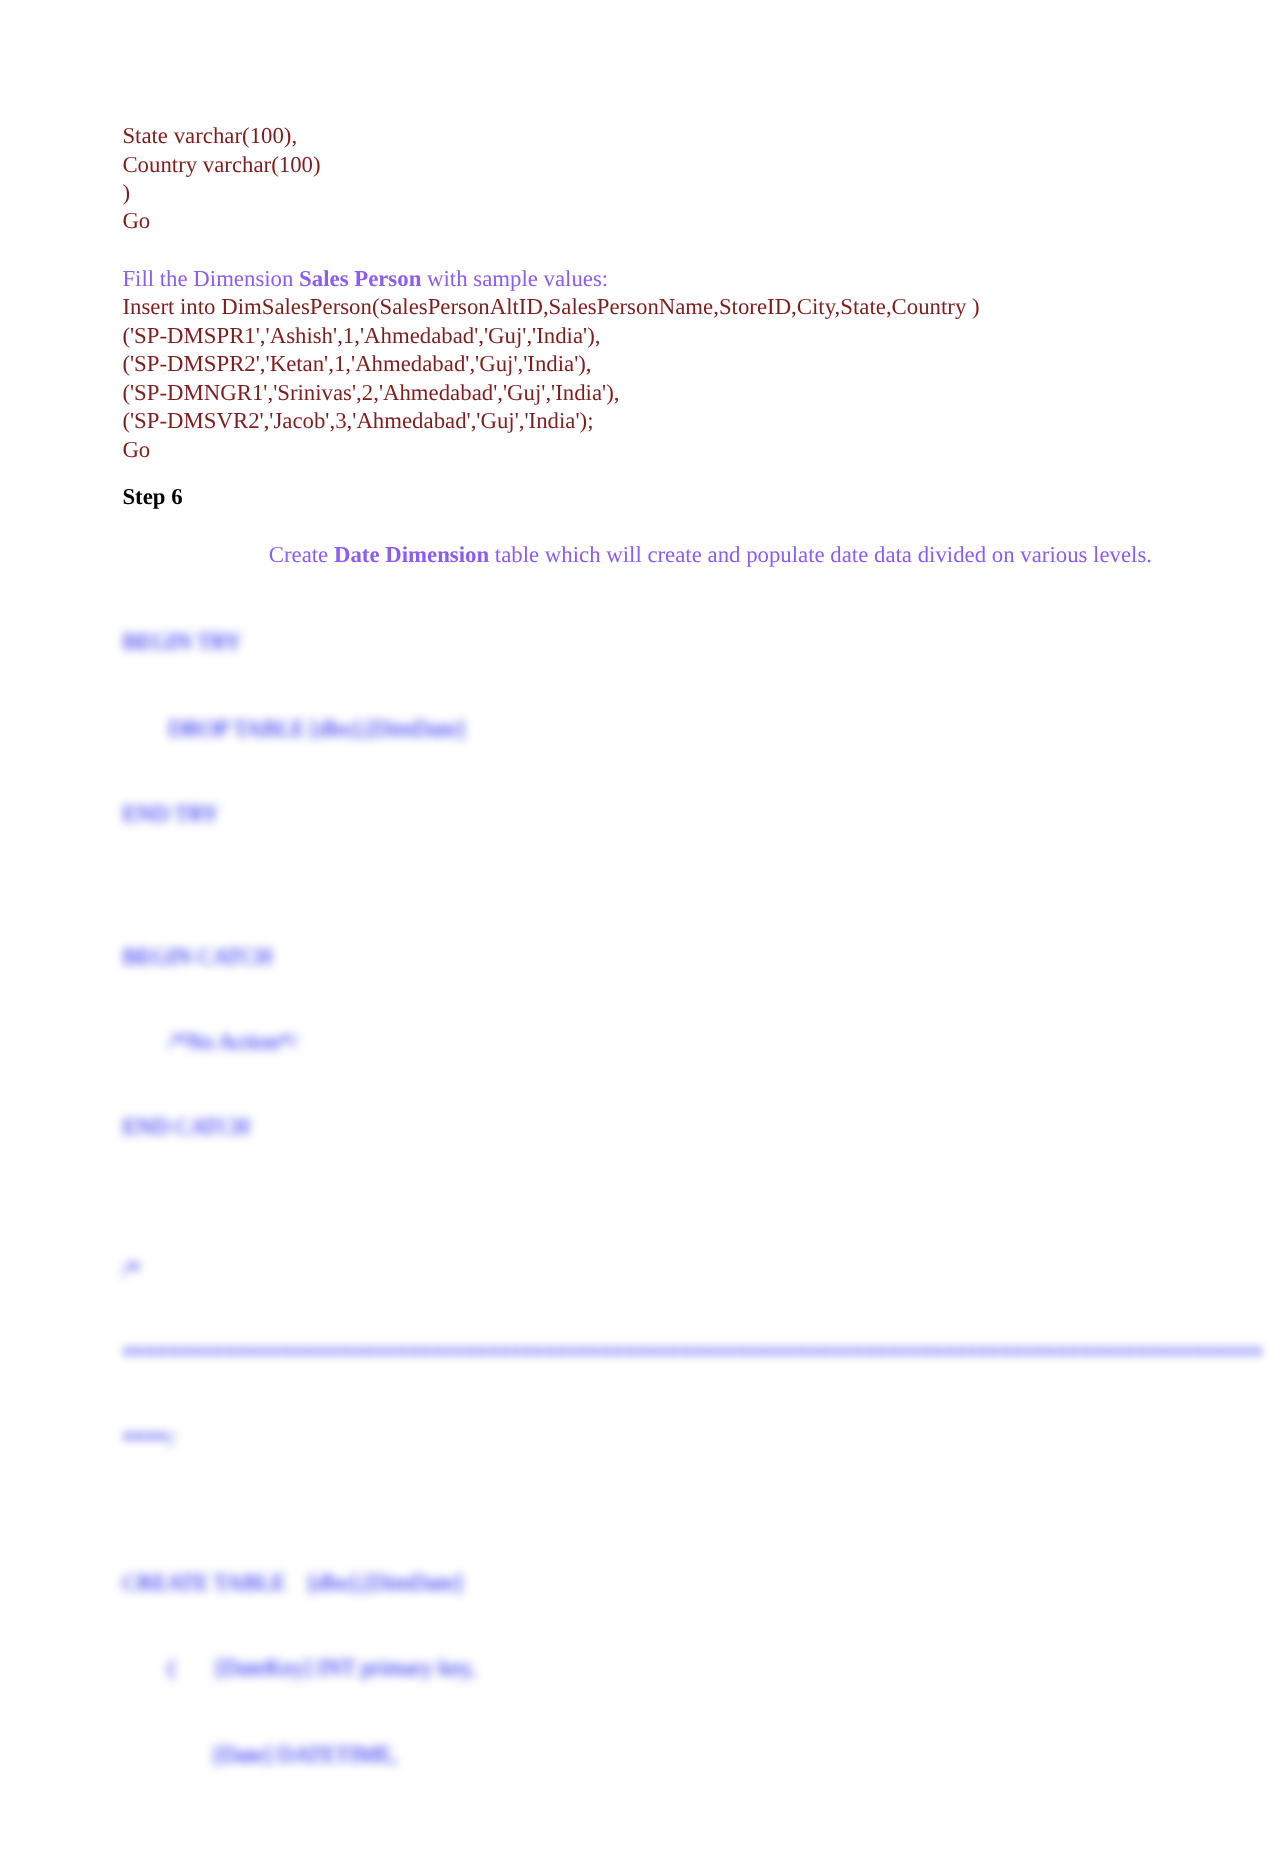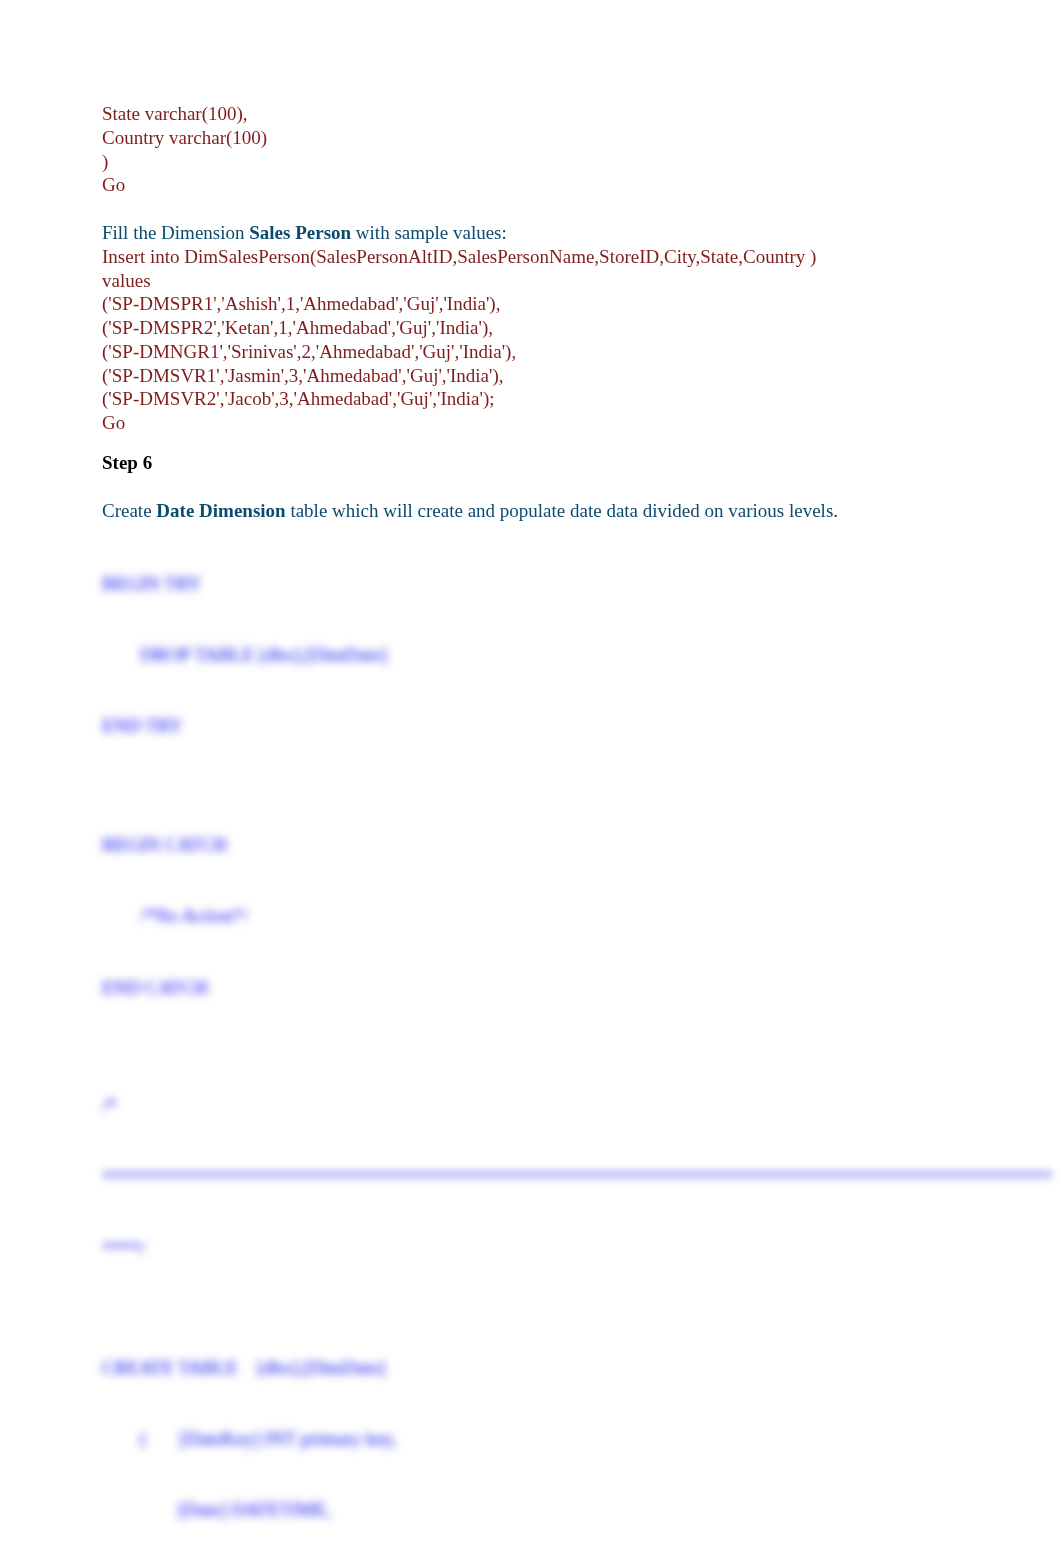--- a/index.html
+++ b/index.html
@@ -12,21 +12,21 @@
     padding: 102px 102px 80px 102px;
     width: 1062px;
     box-sizing: border-box;
   }
   .code-blue {
     color: #7f1d1d;
     white-space: pre-wrap;
     font-family: Liberation Serif, serif;
   }
   .plain {
-    color: #0c4a6e;
+    color: #8b5cf6;
   }
   .bold {
     font-weight: bold;
   }
   .blurred-block {
     filter: blur(4px);
     user-select: none;
     color: #0000EE;
     white-space: pre-wrap;
     margin-top: 2px;
@@ -34,45 +34,44 @@
   .section-gap {
     height: 24px;
   }
   .step-heading {
     font-weight: bold;
     margin-top: 16px;
     margin-bottom: 24px;
   }
   .step-desc {
     margin-top: 4px;
+    text-align: right;
   }
 </style>
 </head>
 <body>
 
 <div>
   <div class="code-blue">State varchar(100),</div>
   <div class="code-blue">Country varchar(100)</div>
   <div class="code-blue">)</div>
   <div class="code-blue">Go</div>
 </div>
 
 <div class="section-gap"></div>
 
 <div class="plain">
   <span>Fill the Dimension </span><span class="bold">Sales Person</span><span> with sample values:</span>
 </div>
 
 <div>
   <div class="code-blue">Insert into DimSalesPerson(SalesPersonAltID,SalesPersonName,StoreID,City,State,Country )</div>
-  <div class="code-blue">values</div>
   <div class="code-blue">('SP-DMSPR1','Ashish',1,'Ahmedabad','Guj','India'),</div>
   <div class="code-blue">('SP-DMSPR2','Ketan',1,'Ahmedabad','Guj','India'),</div>
   <div class="code-blue">('SP-DMNGR1','Srinivas',2,'Ahmedabad','Guj','India'),</div>
-  <div class="code-blue">('SP-DMSVR1','Jasmin',3,'Ahmedabad','Guj','India'),</div>
   <div class="code-blue">('SP-DMSVR2','Jacob',3,'Ahmedabad','Guj','India');</div>
   <div class="code-blue">Go</div>
 </div>
 
 <div class="step-heading">Step 6</div>
 
 <div class="plain step-desc">
   <span>Create </span><span class="bold">Date Dimension</span><span> table which will create and populate date data divided on various levels.</span>
 </div>
 

